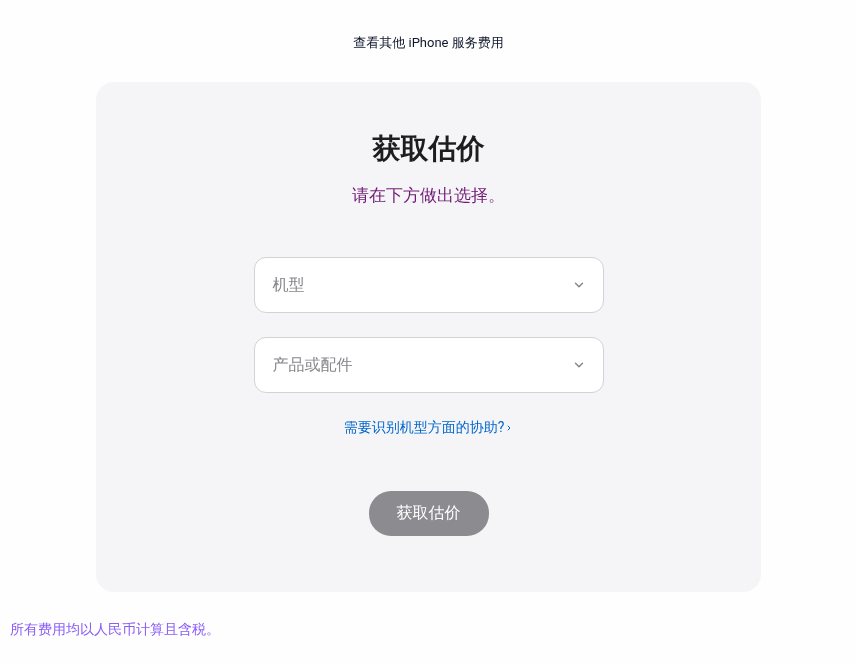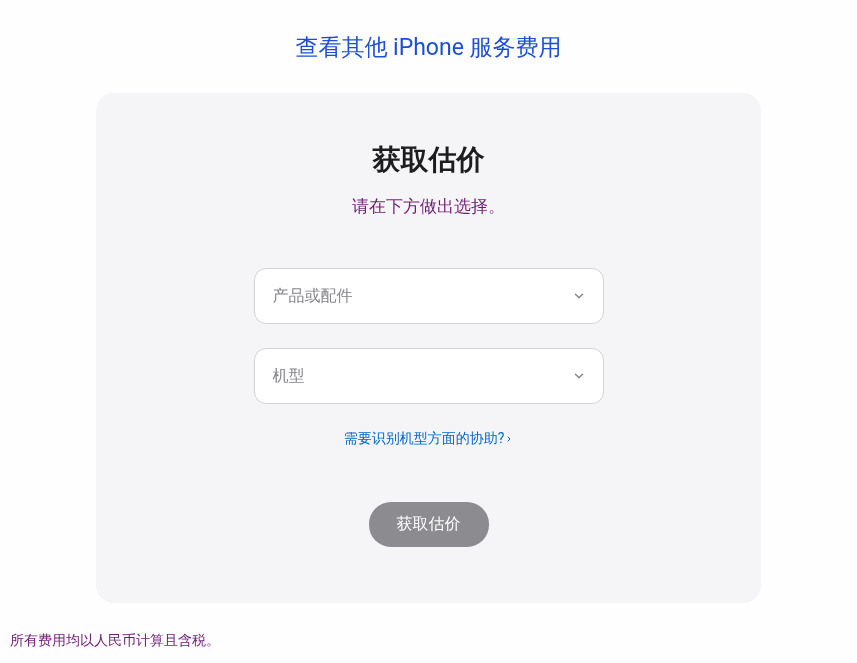--- a/index.html
+++ b/index.html
@@ -12,23 +12,23 @@
       background: #fefefe;
       width: 857px;
       height: 663px;
       position: relative;
     }
     .top-link {
       text-align: center;
       padding: 32px 0 30px 0;
     }
     .top-link a {
-      color: #1d4ed8;
+      color: #0f172a;
       text-decoration: none;
-      font-size: 23px;
+      font-size: 13px;
     }
     .card {
       background: #f5f5f7;
       border-radius: 18px;
       width: 665px;
       margin: 0 auto;
       padding: 48px 40px 56px 40px;
       text-align: center;
     }
     .card-title {
@@ -93,47 +93,47 @@
       border-radius: 22px;
       padding: 12px 28px;
       font-size: 16px;
       font-weight: 400;
       cursor: pointer;
       opacity: 0.95;
     }
     .footer-text {
       padding: 24px 10px 0 10px;
       font-size: 14px;
-      color: #701a75;
+      color: #8b5cf6;
       line-height: 1.9;
     }
     .footer-line1 {
       margin-bottom: 18px;
     }
   </style>
 </head>
 <body>
 
 <div class="top-link">
   <a href="#">查看其他 iPhone 服务费用</a>
 </div>
 
 <div class="card">
   <h2 class="card-title">获取估价</h2>
   <p class="card-subtitle">请在下方做出选择。</p>
 
   <div class="select-wrapper">
-    <div class="select-box">产品或配件</div>
+    <div class="select-box">机型</div>
     <svg class="chevron" viewBox="0 0 24 24" fill="none" stroke="currentColor" stroke-width="2.5" stroke-linecap="round" stroke-linejoin="round">
       <polyline points="6 9 12 15 18 9"></polyline>
     </svg>
   </div>
 
   <div class="select-wrapper">
-    <div class="select-box">机型</div>
+    <div class="select-box">产品或配件</div>
     <svg class="chevron" viewBox="0 0 24 24" fill="none" stroke="currentColor" stroke-width="2.5" stroke-linecap="round" stroke-linejoin="round">
       <polyline points="6 9 12 15 18 9"></polyline>
     </svg>
   </div>
 
   <a href="#" class="help-link">
     <span>需要识别机型方面的协助?</span>
     <svg class="help-chevron" viewBox="0 0 24 24" fill="none" stroke="currentColor" stroke-width="3" stroke-linecap="round" stroke-linejoin="round">
       <polyline points="9 18 15 12 9 6"></polyline>
     </svg>

